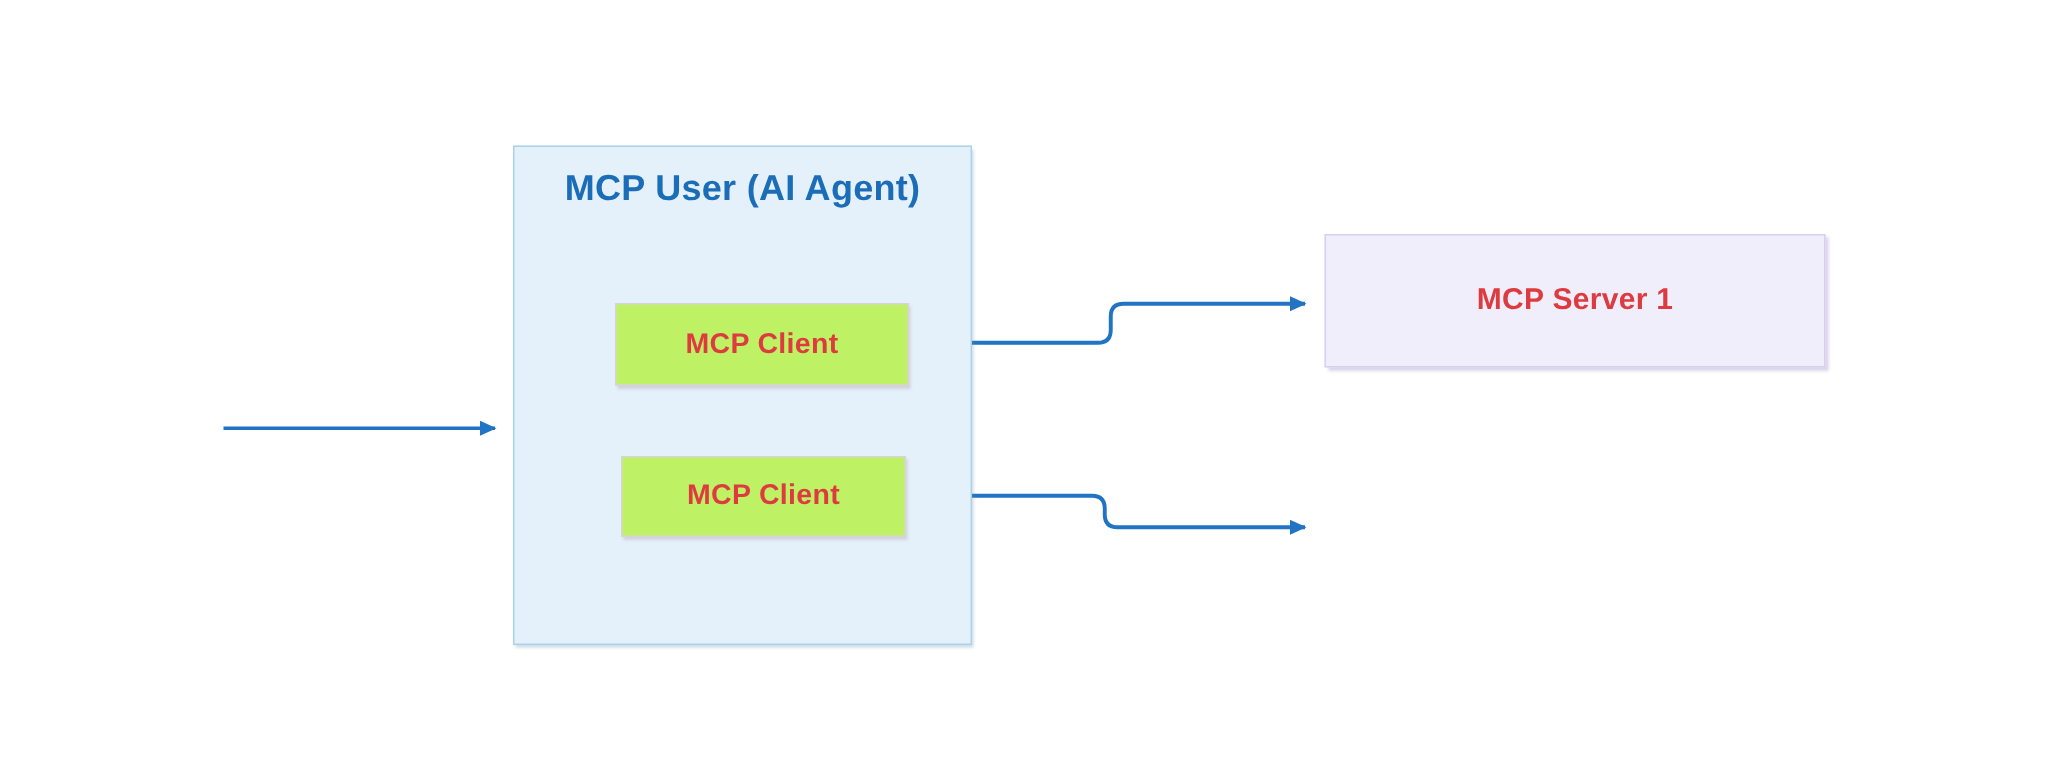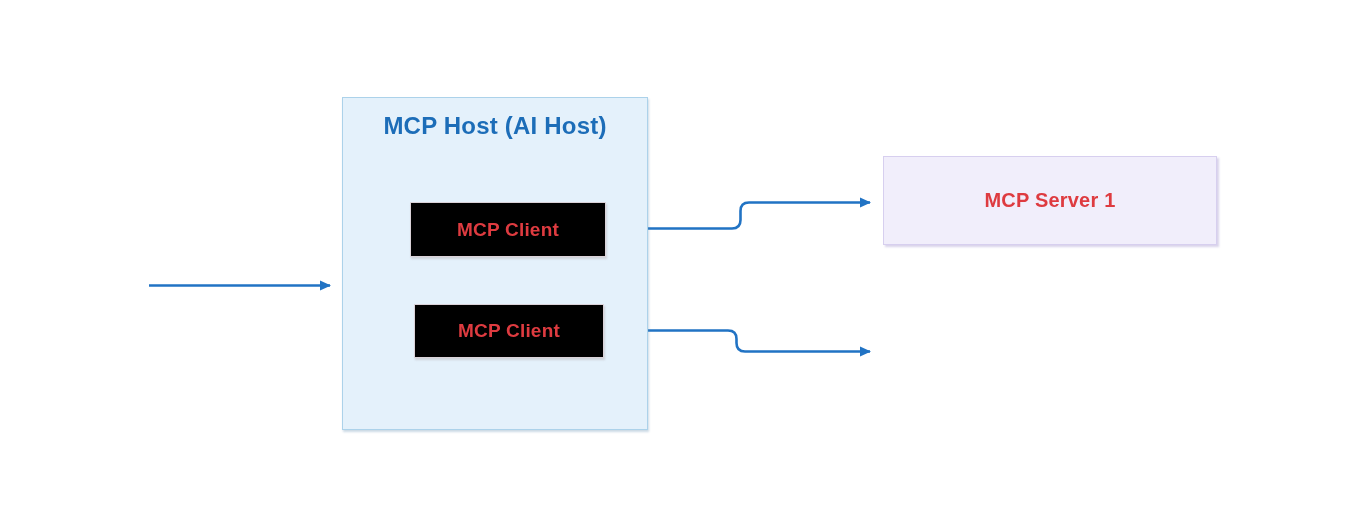--- a/index.html
+++ b/index.html
@@ -56,21 +56,21 @@
   .host-title {
     margin-top: 14px;
     text-align: center;
     font-size: 24px;
     font-weight: 600;
     color: #1C6DB8;
     letter-spacing: 0.2px;
   }
   .client-box {
     position: absolute;
-    background: #000000;
+    background: #bef264;
     border: 1px solid #DAD2D8;
     box-sizing: border-box;
     box-shadow: 1px 2px 2px rgba(160, 140, 140, 0.3);
     display: flex;
     align-items: center;
     justify-content: center;
     font-size: 19px;
     font-weight: 600;
     color: #DE3B40;
     letter-spacing: 0.2px;
@@ -107,21 +107,21 @@
         <path d="M1,1 L12,6 L1,11 Z" fill="#2173C4"></path>
       </marker>
     </defs>
     <path d="M149 285.5 H330" fill="none" stroke="#2173C4" stroke-width="2.4" marker-end="url(#arrowhead)"></path>
     <path d="M605.5 228.5 H732 Q740.5 228.5 740.5 220 V211 Q740.5 202.5 749 202.5 H870" fill="none" stroke="#2173C4" stroke-width="2.6" stroke-linejoin="round" marker-end="url(#arrowhead)"></path>
     <path d="M600.5 330.5 H728 Q736.5 330.5 736.5 339 V343 Q736.5 351.5 745 351.5 H870" fill="none" stroke="#2173C4" stroke-width="2.6" stroke-linejoin="round" marker-end="url(#arrowhead)"></path>
   </svg>
 
 
   <div class="host-box">
-    <div class="host-title">MCP Host (AI Host)</div>
+    <div class="host-title">MCP User (AI Agent)</div>
     <div class="client-box client-1">
       <span>MCP Client</span>
     </div>
     <div class="client-box client-2">
       <span>MCP Client</span>
     </div>
   </div>
 
   <div class="server-box server-1">
     <span>MCP Server 1</span>

